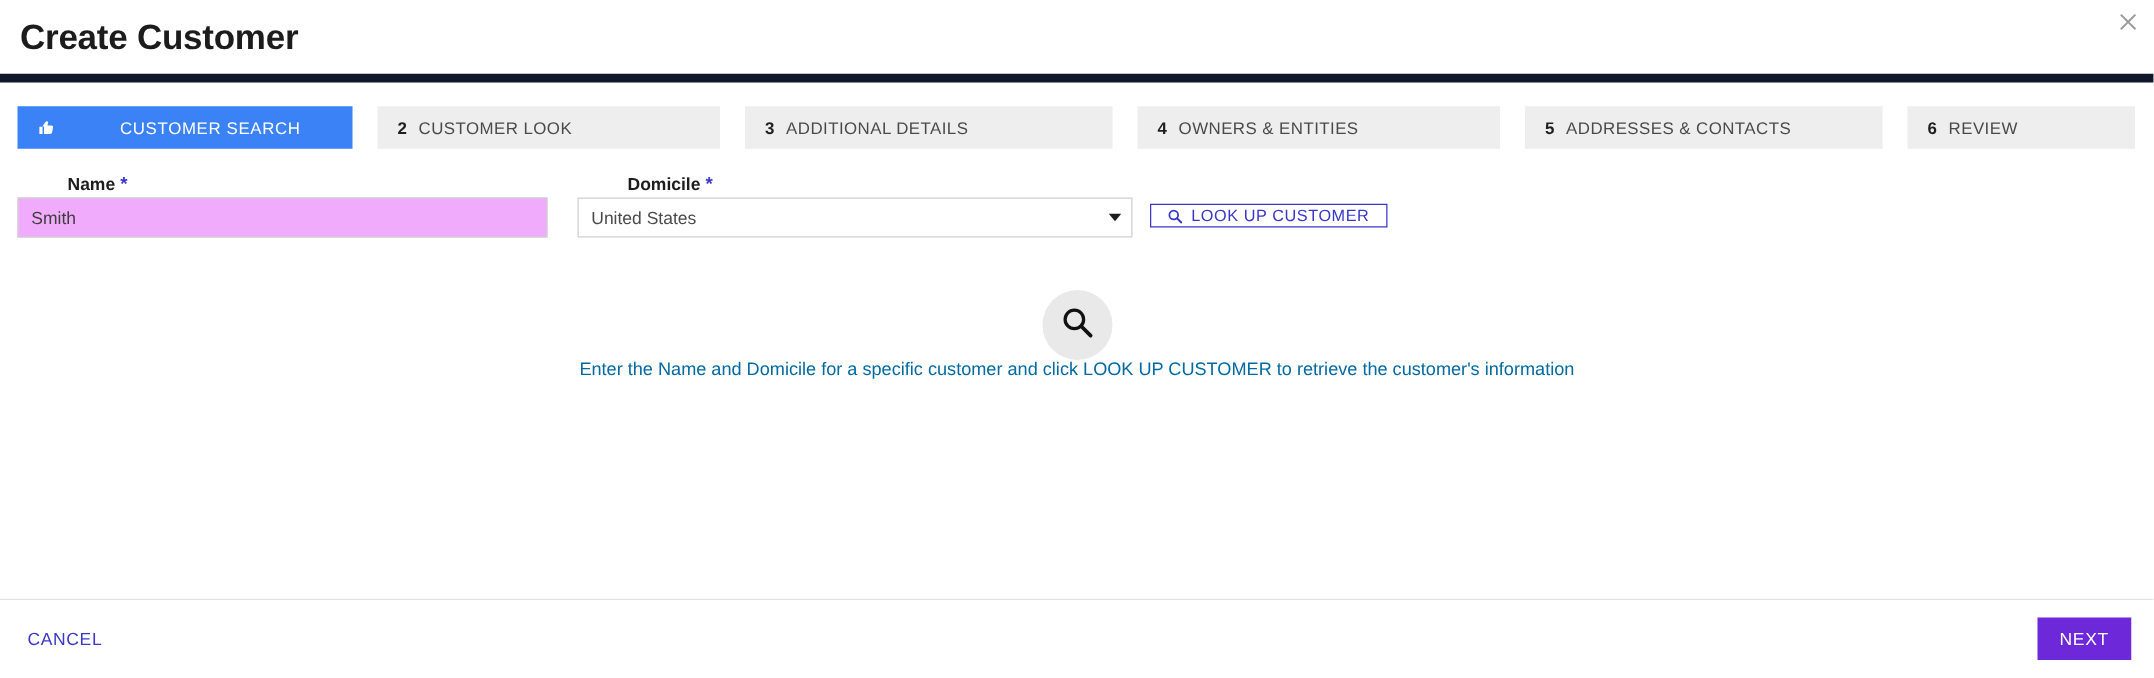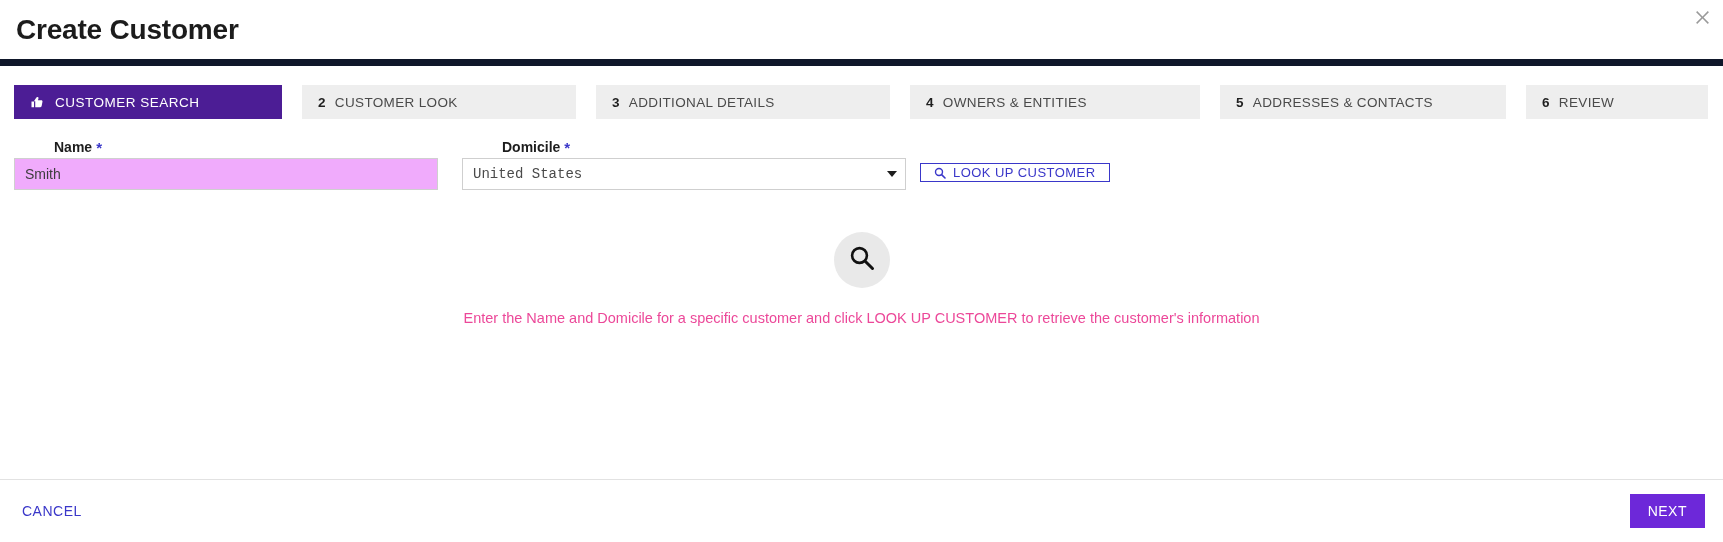--- a/index.html
+++ b/index.html
@@ -58,22 +58,23 @@
     align-items: center;
     padding: 0 16px;
     font-size: 13.5px;
     letter-spacing: 0.35px;
     color: #4a4a4a;
     cursor: pointer;
     white-space: nowrap;
     flex: 0 0 auto;
   }
   .step.active {
-    background: #4c1d95;
+    background: #3b82f6;
     color: #ffffff;
+    gap: 41px;
   }
   .step .num {
     font-weight: 700;
     color: #1f1f1f;
     margin-right: 9px;
     font-size: 13.5px;
   }
   .step .lbl { font-weight: 400; }
   .step.active .lbl { font-weight: 500; letter-spacing: 0.5px; }
   .step .thumb-icon {
@@ -148,21 +149,20 @@
     width: 100%;
     height: 32px;
     border: 1px solid #cfcfcf;
     background: #fff;
     font-size: 14px;
     color: #4a4a4a;
     padding: 0 28px 0 10px;
     display: flex;
     align-items: center;
     cursor: pointer;
-    font-family: Liberation Mono, monospace;
   }
   .caret {
     position: absolute;
     right: 9px; top: 50%;
     transform: translateY(-50%);
     width: 0; height: 0;
     border-left: 5px solid transparent;
     border-right: 5px solid transparent;
     border-top: 6px solid #1d1d1d;
     pointer-events: none;
@@ -205,23 +205,22 @@
   }
   .empty-circle {
     width: 56px; height: 56px;
     border-radius: 50%;
     background: #e9e9e9;
     display: flex;
     align-items: center;
     justify-content: center;
   }
   .empty-text {
-    margin-top: 22px;
     font-size: 14.5px;
-    color: #ec4899;
+    color: #0369a1;
   }
 
   
   .footer {
     position: absolute;
     left: 0; right: 0; bottom: 0;
     height: 63px;
     border-top: 1px solid #e2e2e2;
     display: flex;
     align-items: center;

